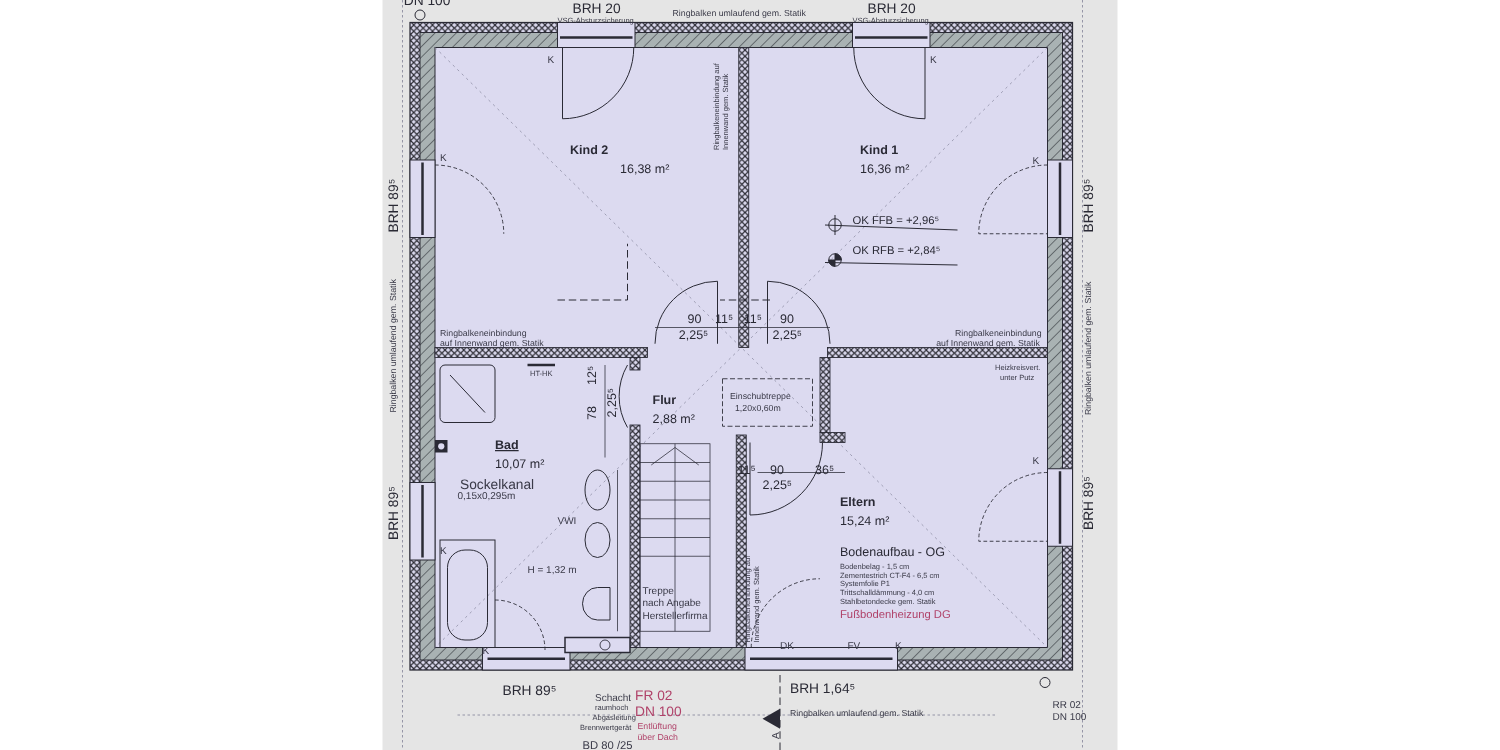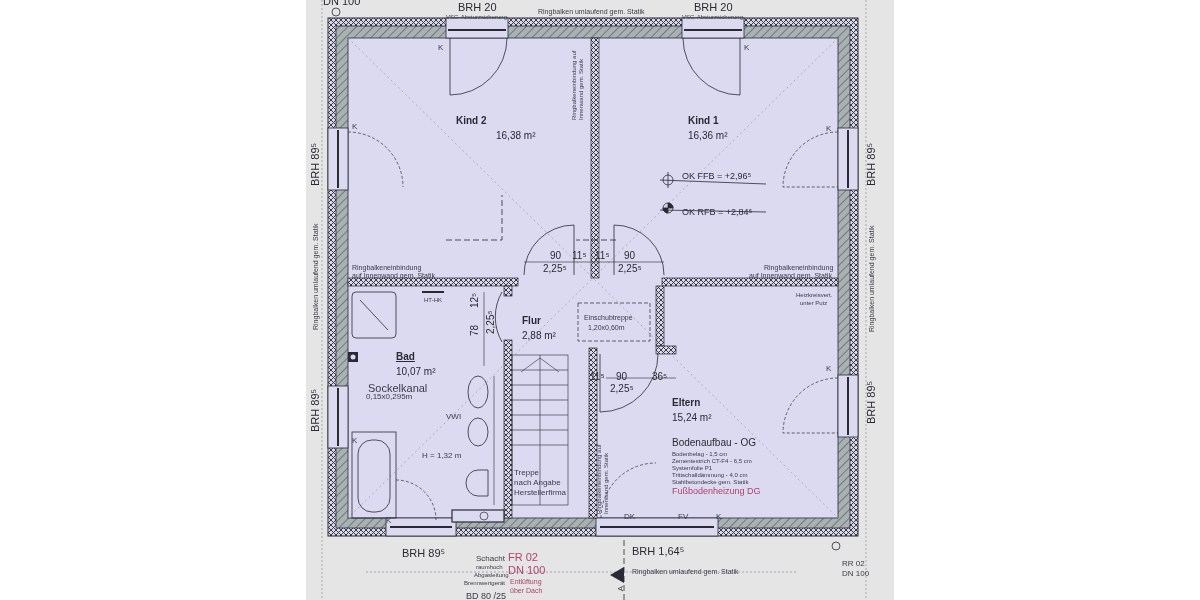--- a/index.html
+++ b/index.html
@@ -159,21 +159,21 @@
   <div class="lbl room-name" style="left:382px;top:116px;">Kind 1</div>
   <div class="lbl room-area" style="left:382px;top:131px;">16,36 m²</div>
   <div class="lbl room-name" style="left:216px;top:316px;">Flur</div>
   <div class="lbl room-area" style="left:216px;top:331px;">2,88 m²</div>
   <div class="lbl room-name" style="left:90px;top:352px;text-decoration:underline;">Bad</div>
   <div class="lbl room-area" style="left:90px;top:367px;">10,07 m²</div>
   <div class="lbl room-name" style="left:366px;top:398px;">Eltern</div>
   <div class="lbl room-area" style="left:366px;top:413px;">15,24 m²</div>
 
   <div class="lbl dim" style="left:376px;top:172px;font-size:9px;">OK FFB = +2,96⁵</div>
-  <div class="lbl dim" style="left:376px;top:208px;font-size:9px;">OK RFB = +2,84⁵</div>
+  <div class="lbl dim" style="left:376px;top:196px;font-size:9px;">OK RFB = +2,84⁵</div>
 
   <div class="lbl brh vert" style="left:4px;top:186px;transform:rotate(-90deg);">BRH 89⁵</div>
   <div class="lbl brh vert" style="left:4px;top:432px;transform:rotate(-90deg);">BRH 89⁵</div>
   <div class="lbl small vert" style="left:6px;top:330px;transform:rotate(-90deg);">Ringbalken umlaufend gem. Statik</div>
   <div class="lbl brh vert" style="left:560px;top:186px;transform:rotate(-90deg);">BRH 89⁵</div>
   <div class="lbl brh vert" style="left:560px;top:424px;transform:rotate(-90deg);">BRH 89⁵</div>
   <div class="lbl small vert" style="left:562px;top:332px;transform:rotate(-90deg);">Ringbalken umlaufend gem. Statik</div>
 
   <div class="lbl tiny vert" style="left:265px;top:120px;transform:rotate(-90deg);width:70px;white-space:normal;">Ringbalkeneinbindung auf Innenwand gem. Statik</div>
   <div class="lbl small" style="left:46px;top:264px;">Ringbalkeneinbindung</div>

